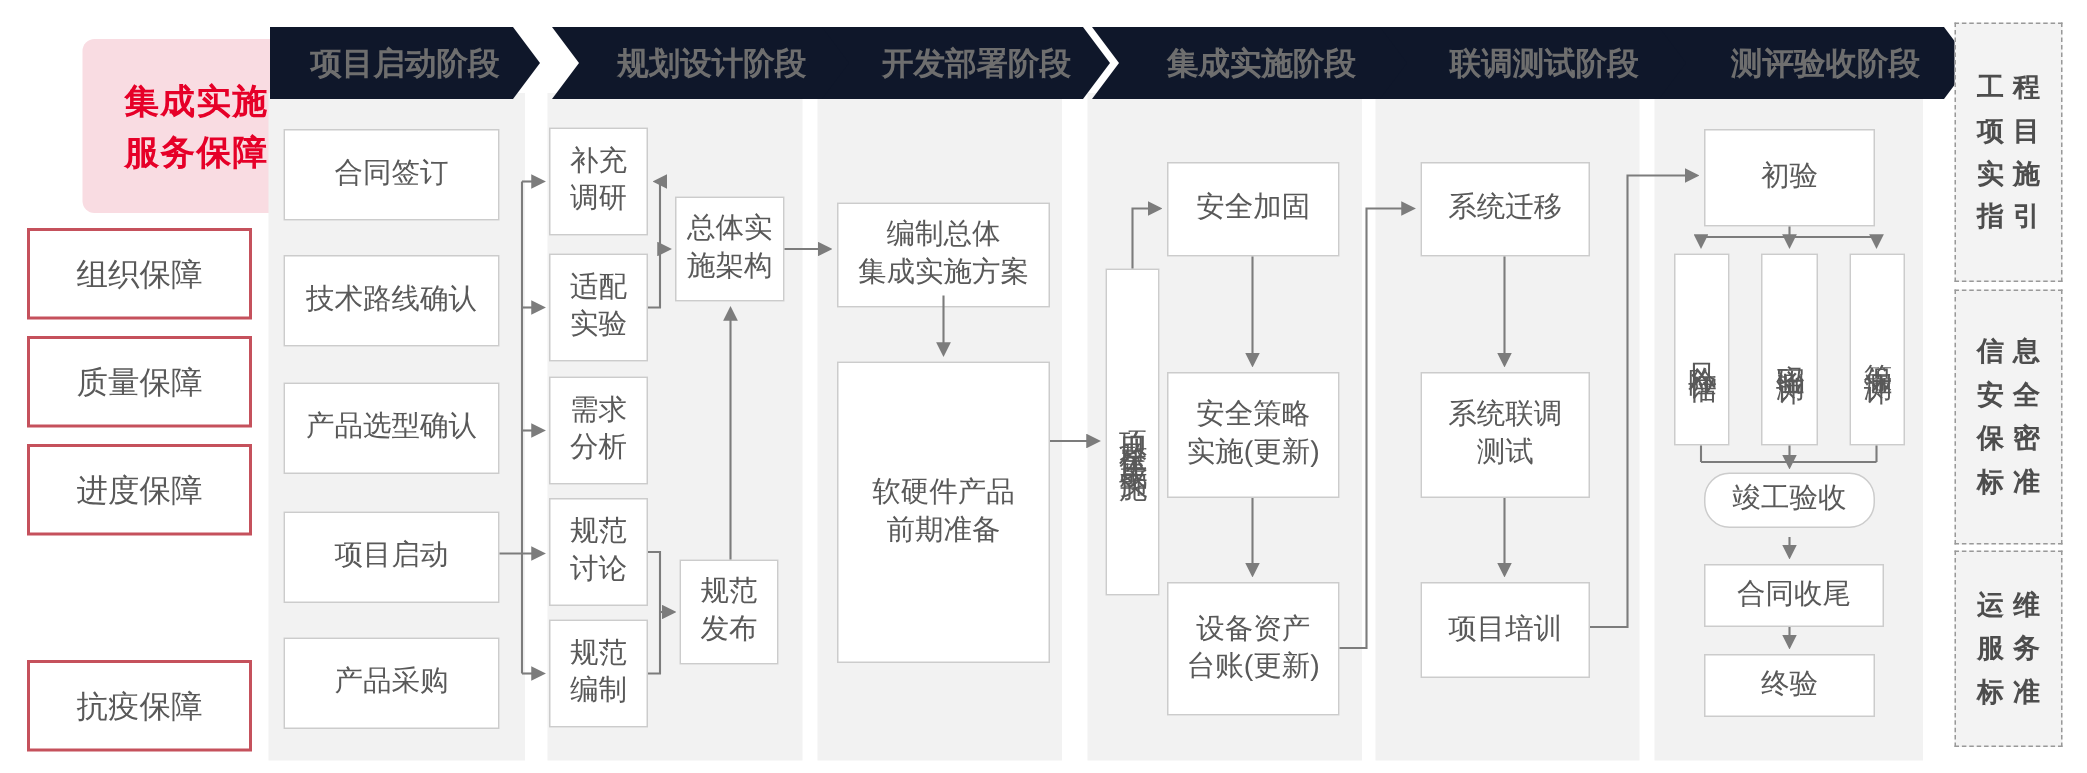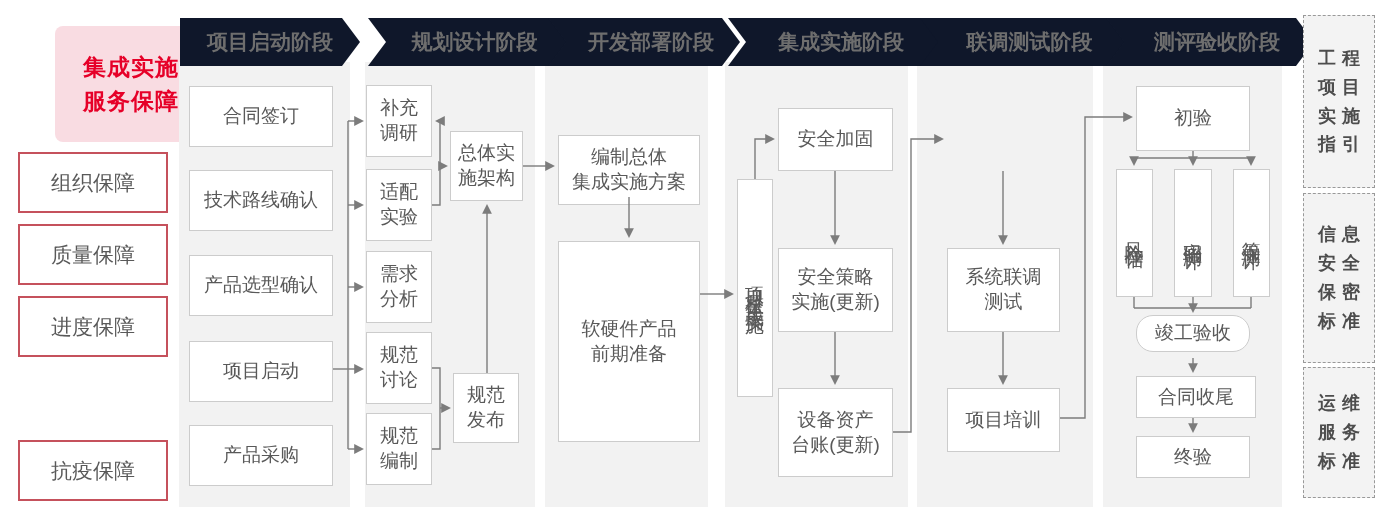--- a/index.html
+++ b/index.html
@@ -97,20 +97,21 @@
   <div class="node" style="left:558px; top:241px; width:142px; height:201px;">软硬件产品
 前期准备</div>
 
   <div class="node vnode" style="left:737px; top:179px; width:36px; height:218px; letter-spacing:4px;">项目整体集成实施</div>
   <div class="node" style="left:778px; top:108px; width:115px; height:63px;">安全加固</div>
   <div class="node" style="left:778px; top:248px; width:115px; height:84px;">安全策略
 实施(更新)</div>
   <div class="node" style="left:778px; top:388px; width:115px; height:89px;">设备资产
 台账(更新)</div>
 
+  <div class="node" style="left:947px; top:108px; width:113px; height:63px;">系统迁移</div>
   <div class="node" style="left:947px; top:248px; width:113px; height:84px;">系统联调
 测试</div>
   <div class="node" style="left:947px; top:388px; width:113px; height:64px;">项目培训</div>
 
   <div class="node" style="left:1136px; top:86px; width:114px; height:65px;">初验</div>
   <div class="node vnode" style="left:1116px; top:169px; width:37px; height:128px;">风险评估</div>
   <div class="node vnode" style="left:1174px; top:169px; width:38px; height:128px;">密码测评</div>
   <div class="node vnode" style="left:1233px; top:169px; width:37px; height:128px;">等保测评</div>
   <div class="node" style="left:1136px; top:315px; width:114px; height:37px;border-radius:17px;">竣工验收</div>
   <div class="node" style="left:1136px; top:376px; width:120px; height:42px;">合同收尾</div>

